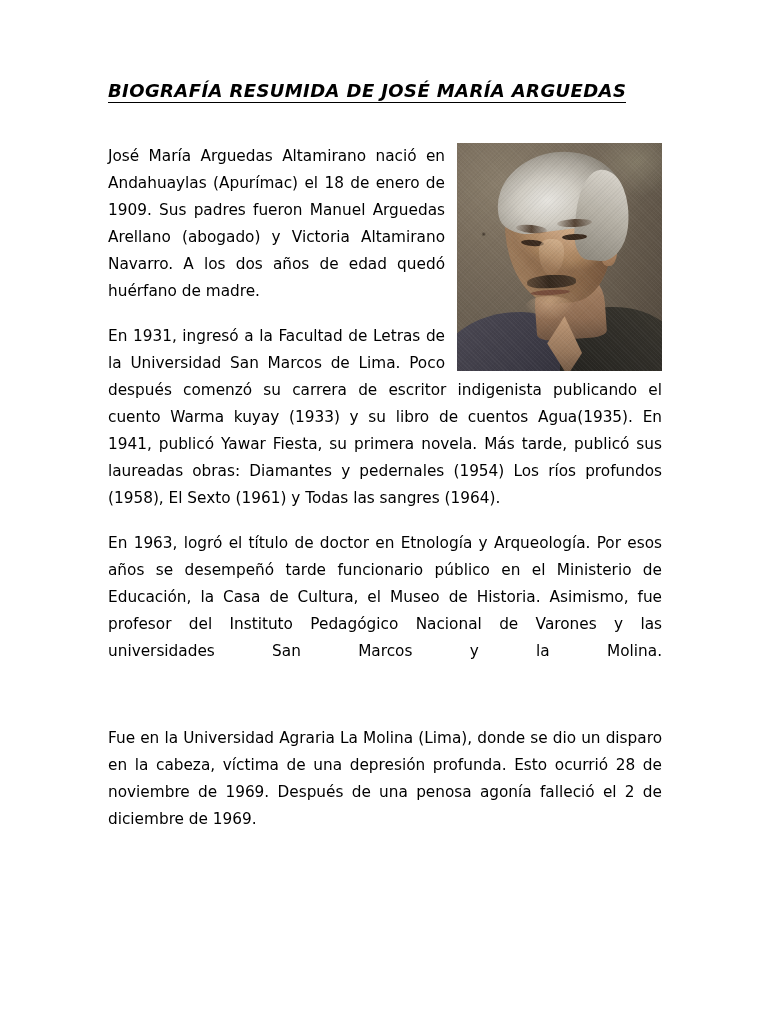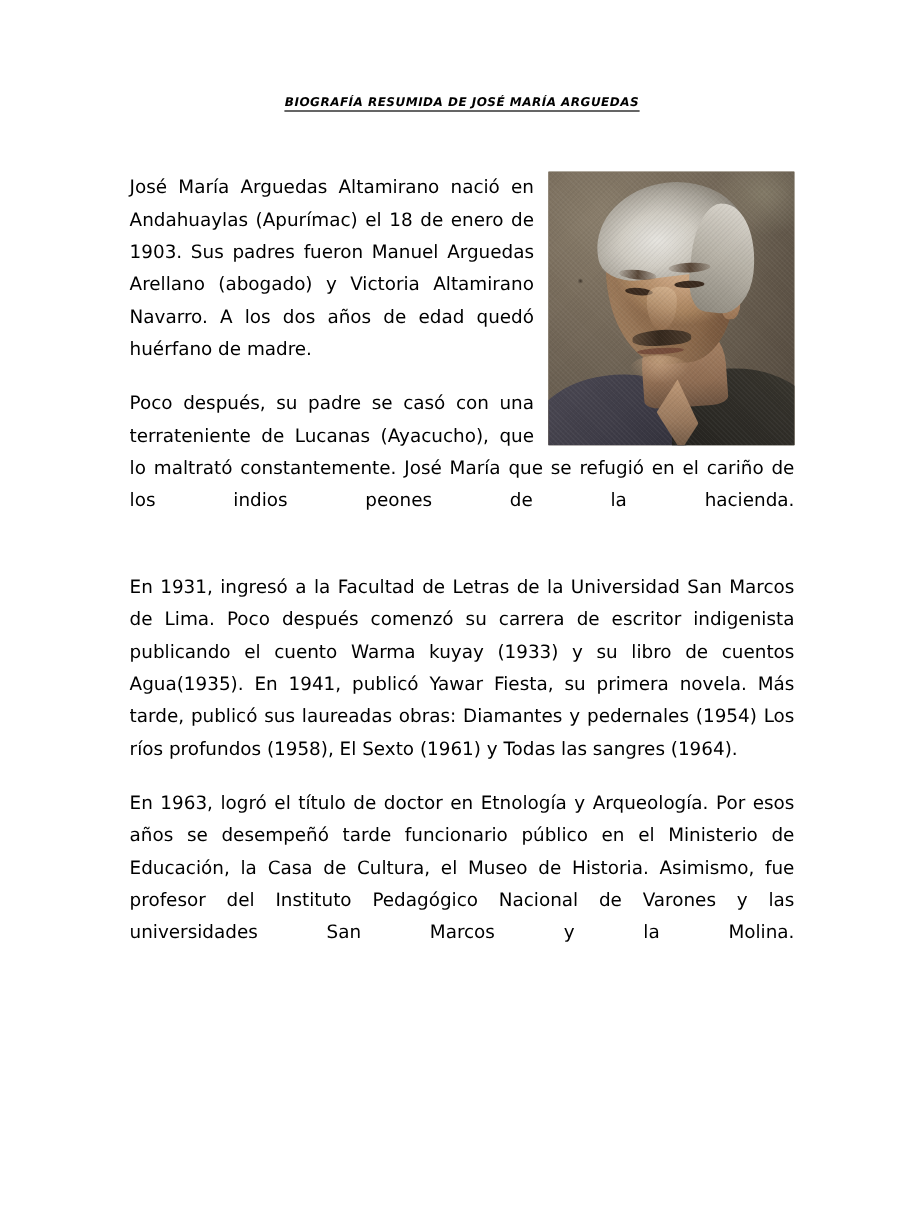--- a/index.html
+++ b/index.html
@@ -22,24 +22,23 @@
     height: 1024px;
     background: #ffffff;
     box-sizing: border-box;
   }
 
   .doc-title {
     position: absolute;
     top: 80px;
     left: 108px;
     width: 554px;
-    text-align: center;
     font-weight: bold;
     font-style: italic;
-    font-size: 10px;
+    font-size: 18px;
     letter-spacing: 0.4px;
     white-space: nowrap;
   }
   .doc-title span {
     border-bottom: 1.6px solid #000;
     padding-bottom: 1px;
   }
 
   .body-col {
     position: absolute;
@@ -263,19 +262,19 @@
       <div class="pt-brow-r"></div>
       <div class="pt-eye-l"></div>
       <div class="pt-eye-r"></div>
       <div class="pt-nose"></div>
       <div class="pt-mustache"></div>
       <div class="pt-mouth"></div>
       <div class="pt-chin"></div>
       <div class="pt-grain"></div>
     </figure>
 
-    <p class="para">José María Arguedas Altamirano nació en Andahuaylas (Apurímac) el 18 de enero de 1903. Sus padres fueron Manuel Arguedas Arellano (abogado) y Victoria Altamirano Navarro. A los dos años de edad quedó huérfano de madre.</p>
-    <p class="para wrap-para last-line-spread">Poco después, su padre se casó con una terrateniente de Lucanas (Ayacucho), que lo maltrató constantemente. José María que se refugió en el cariño de los indios peones de la hacienda.</p>
+    <p class="para">José María Arguedas Altamirano nació en Andahuaylas (Apurímac) el 18 de enero de 1909. Sus padres fueron Manuel Arguedas Arellano (abogado) y Victoria Altamirano Navarro. A los dos años de edad quedó huérfano de madre.</p>
     <p class="para">En 1931, ingresó a la Facultad de Letras de la Universidad San Marcos de Lima. Poco después comenzó su carrera de escritor indigenista publicando el cuento Warma kuyay (1933) y su libro de cuentos Agua(1935). En 1941, publicó Yawar Fiesta, su primera novela. Más tarde, publicó sus laureadas obras: Diamantes y pedernales (1954) Los ríos profundos (1958), El Sexto (1961) y Todas las sangres (1964).</p>
     <p class="para gap-big last-line-spread">En 1963, logró el título de doctor en Etnología y Arqueología. Por esos años se desempeñó tarde funcionario público en el Ministerio de Educación, la Casa de Cultura, el Museo de Historia. Asimismo, fue profesor del Instituto Pedagógico Nacional de Varones y las universidades San Marcos y la Molina.</p>
+    <p class="para">Fue en la Universidad Agraria La Molina (Lima), donde se dio un disparo en la cabeza, víctima de una depresión profunda. Esto ocurrió 28 de noviembre de 1969. Después de una penosa agonía falleció el 2 de diciembre de 1969.</p>
 
   </div>
 </div>
 
 </body></html>

